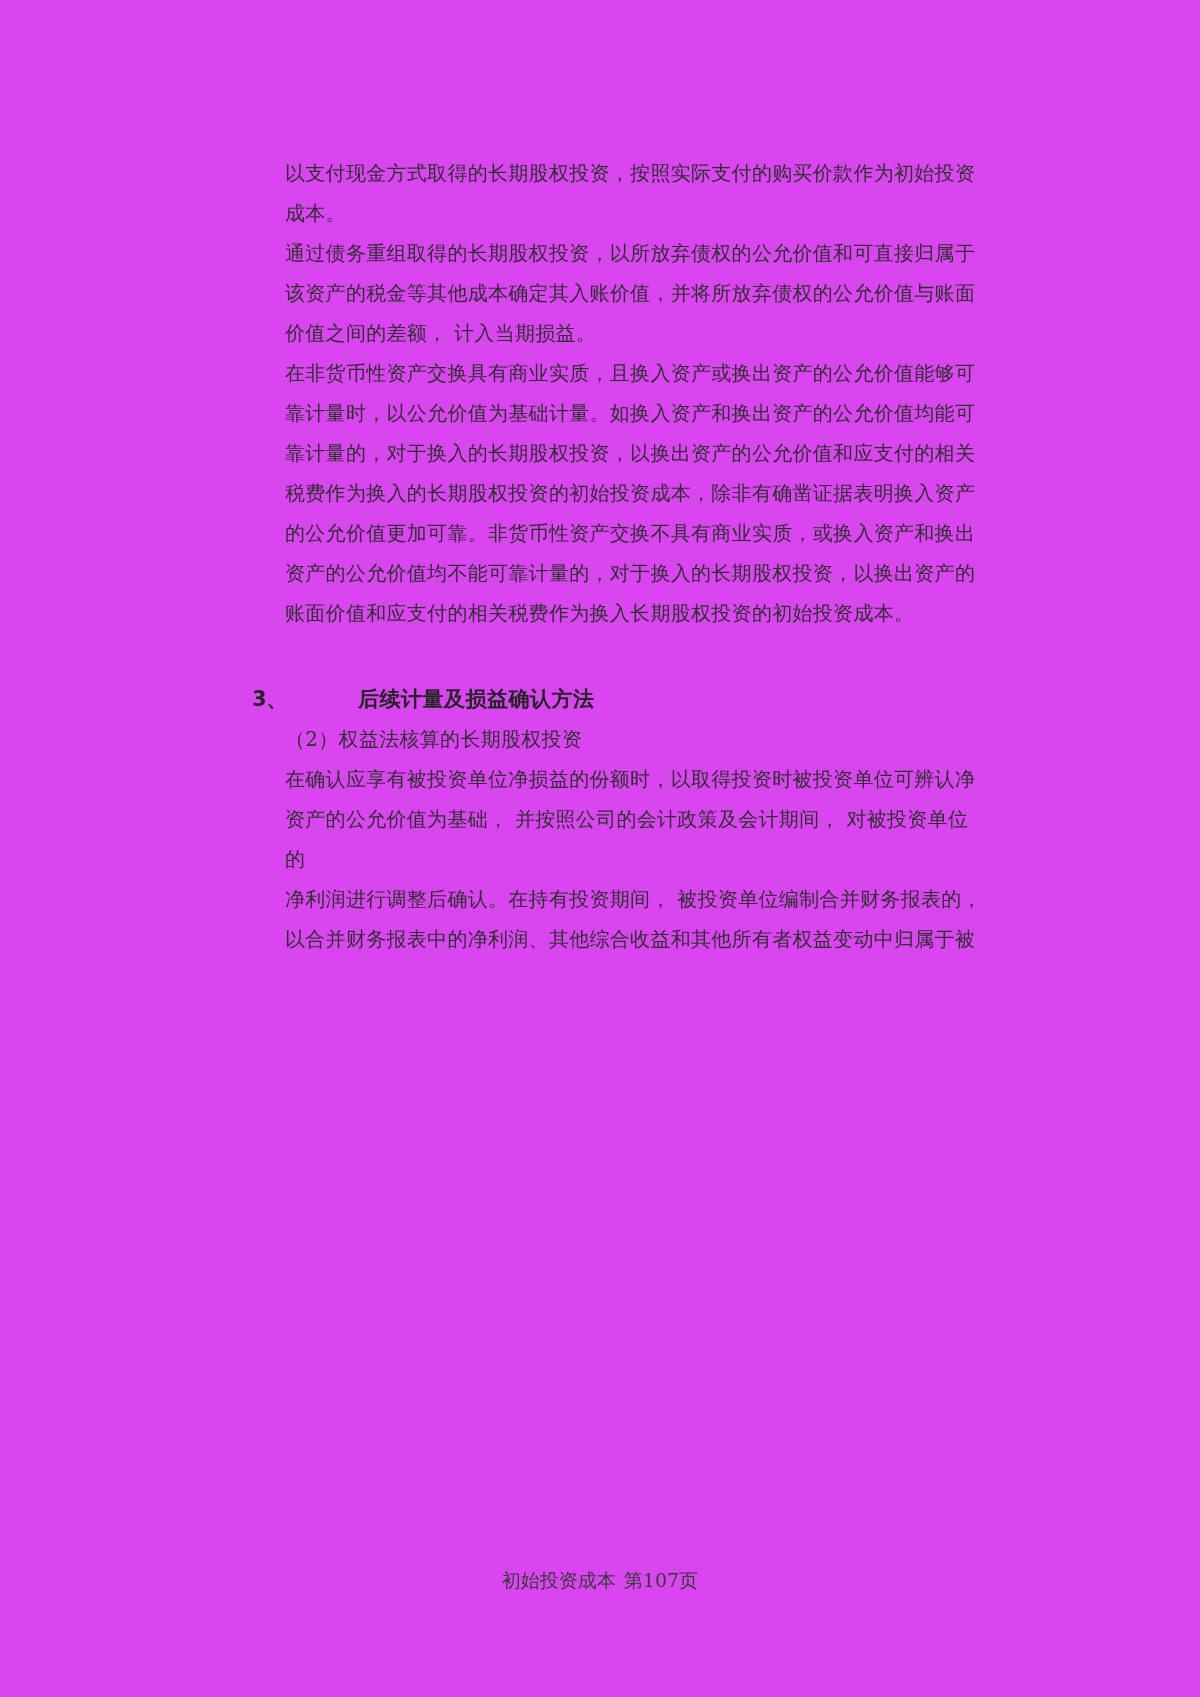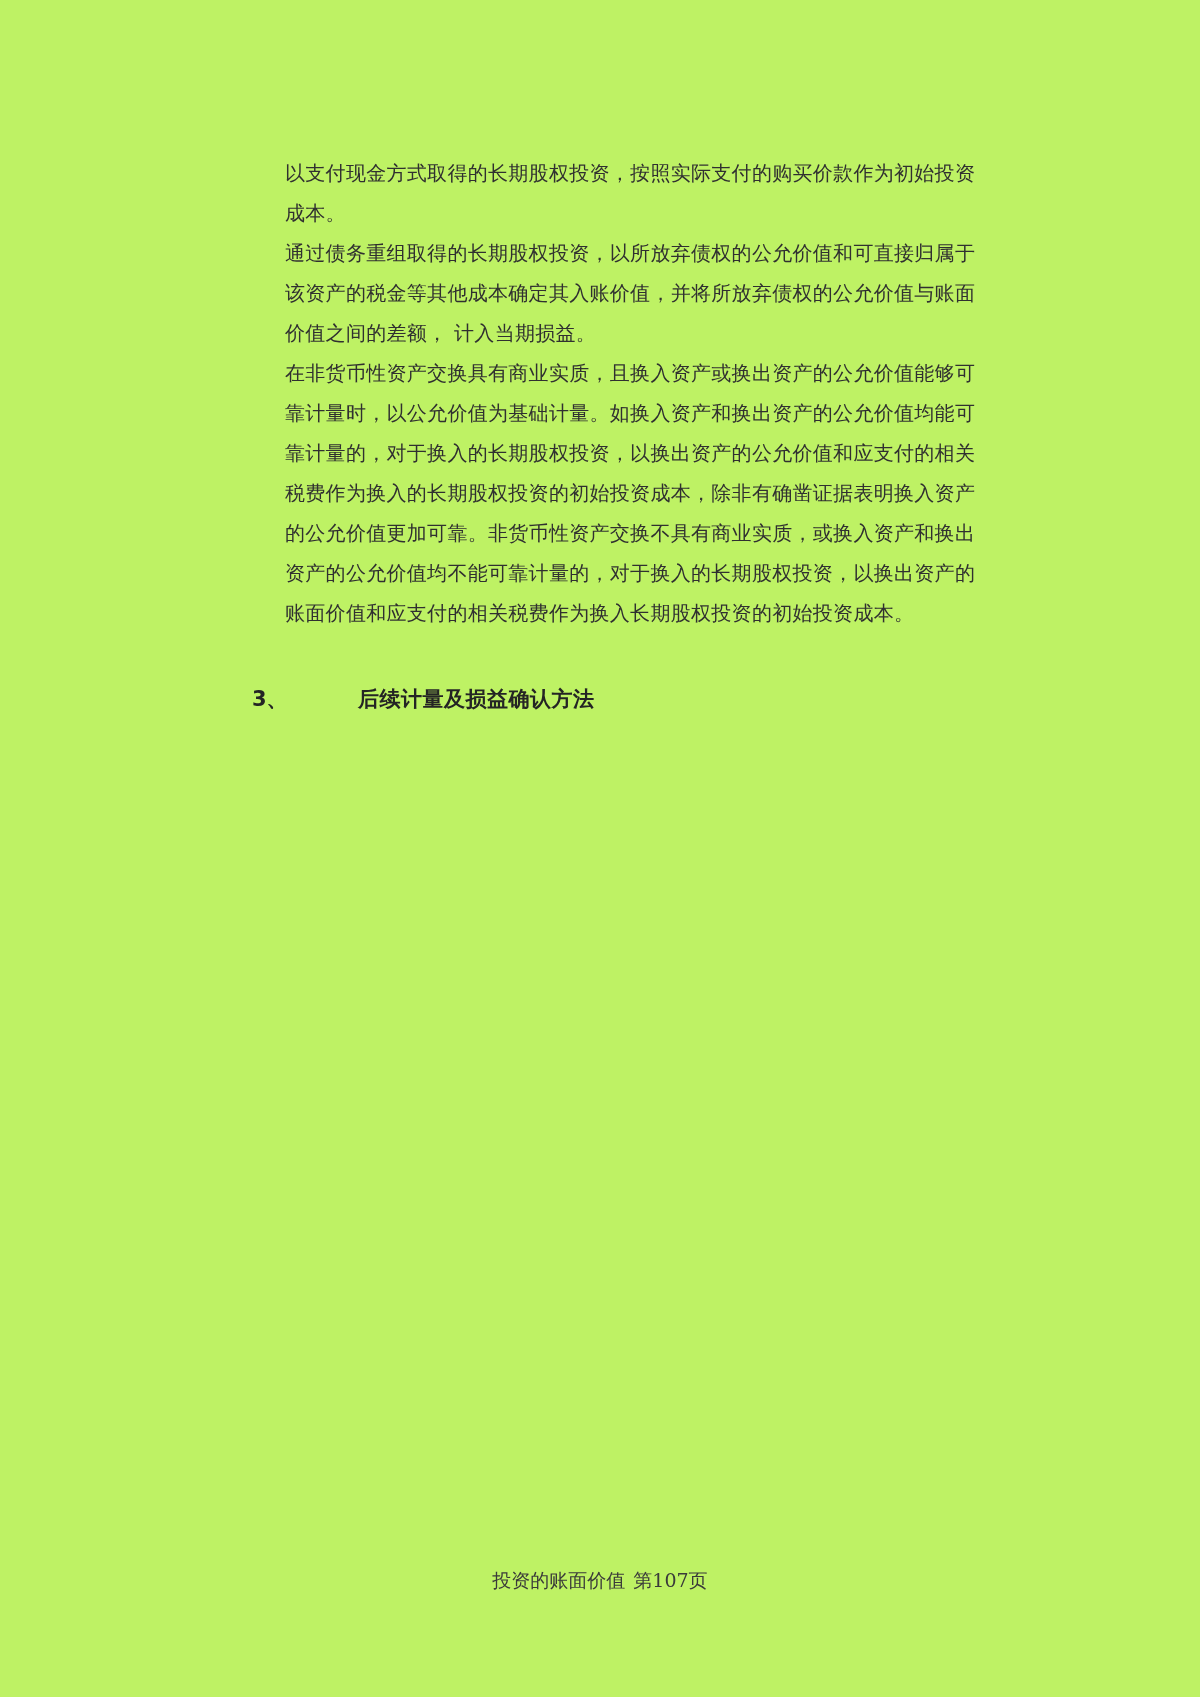--- a/index.html
+++ b/index.html
@@ -1,20 +1,20 @@
 <!DOCTYPE html>
 <html><head>
 <meta charset="utf-8">
 <style>
   html, body { margin: 0; padding: 0; }
   .page {
     position: relative;
     width: 1200px;
     height: 1697px;
-    background: #bef264;
+    background: #d946ef;
     color: #303030;
     font-family: "DejaVu Serif", serif;
     overflow: hidden;
   }
   .body-text {
     position: absolute;
     left: 285px;
     top: 153px;
     width: 700px;
   }
@@ -70,19 +70,24 @@
 的公允价值更加可靠。非货币性资产交换不具有商业实质，或换入资产和换出
 资产的公允价值均不能可靠计量的，对于换入的长期股权投资，以换出资产的
 账面价值和应支付的相关税费作为换入长期股权投资的初始投资成本。</p>
 
     <div class="section-heading">
       <span class="section-number">3、</span>
       <span class="section-title">后续计量及损益确认方法</span>
     </div>
 
 
+    <p class="para">（2）权益法核算的长期股权投资</p>
+    <p class="para">在确认应享有被投资单位净损益的份额时，以取得投资时被投资单位可辨认净
+资产的公允价值为基础， 并按照公司的会计政策及会计期间， 对被投资单位的
+净利润进行调整后确认。在持有投资期间， 被投资单位编制合并财务报表的，
+以合并财务报表中的净利润、其他综合收益和其他所有者权益变动中归属于被</p>
 
   </div>
 
   <div class="footer">
-    <span>投资的账面价值</span><span class="page-number">第107页</span>
+    <span>初始投资成本</span><span class="page-number">第107页</span>
   </div>
 </div>
 
 </body></html>

